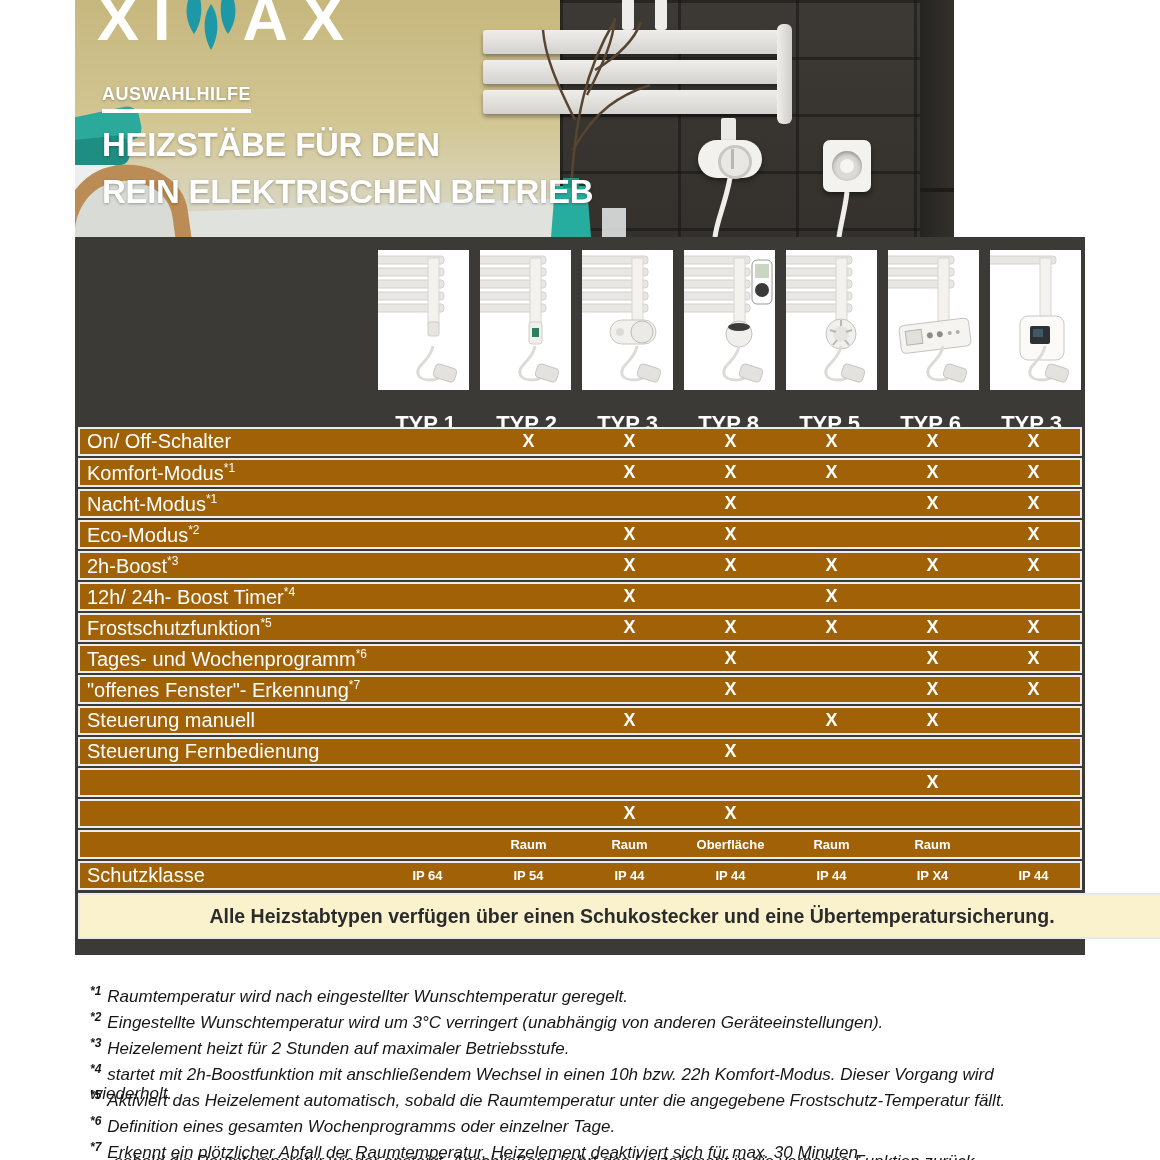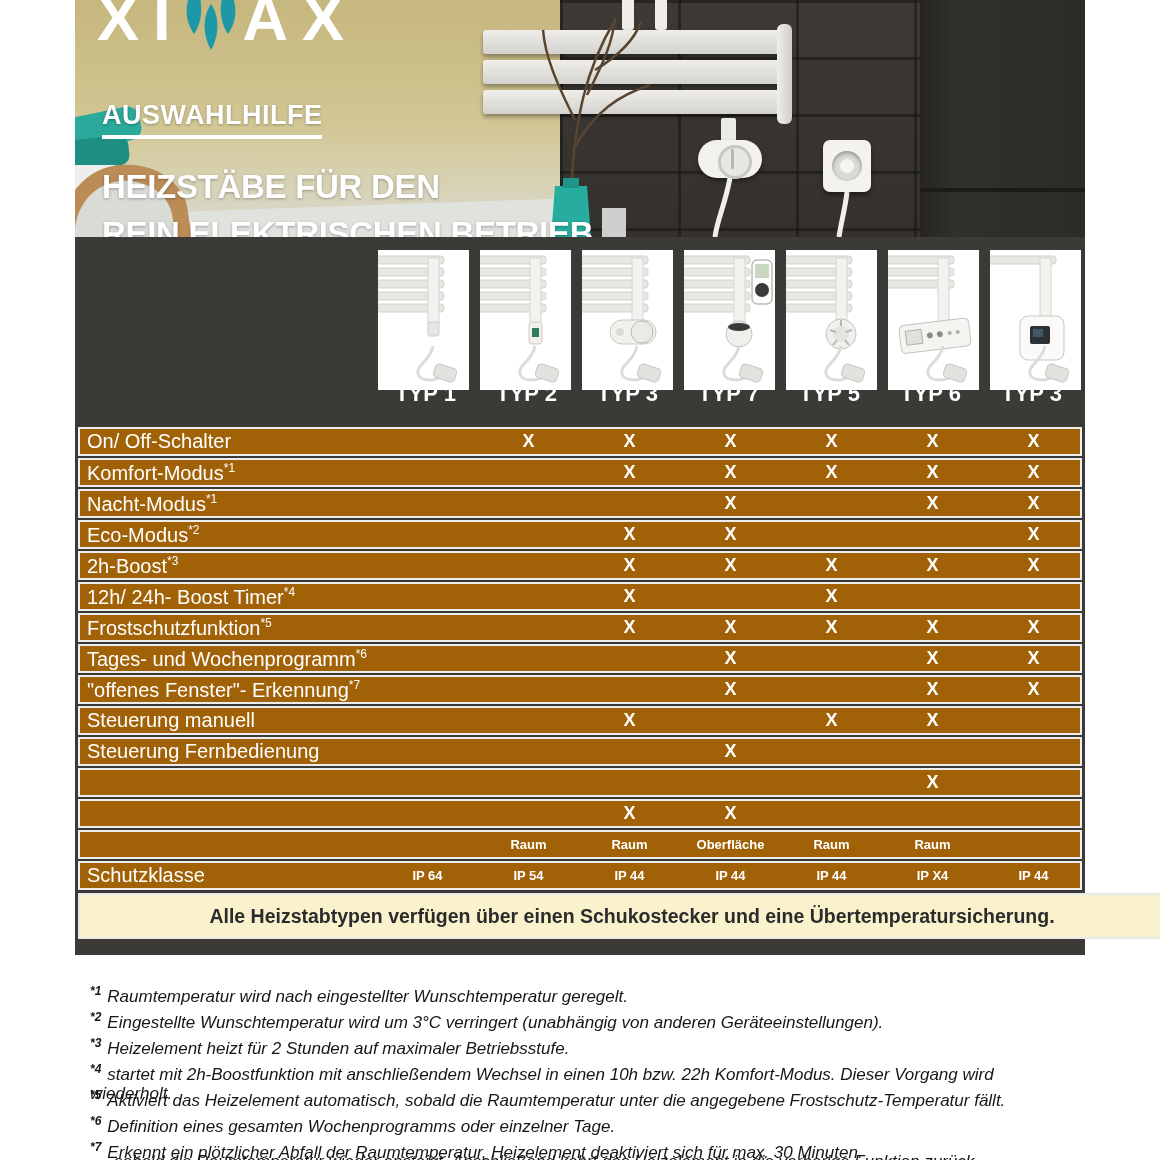--- a/index.html
+++ b/index.html
@@ -1,21 +1,21 @@
 <!DOCTYPE html>
 <html><head>
 <meta charset="utf-8">
 <style>
   html,body{margin:0;padding:0;}
   body{
     width:1160px;height:1160px;position:relative;overflow:hidden;
     background:#ffffff;font-family:"Liberation Sans",sans-serif;
   }
   
-  .banner{position:absolute;left:75px;top:0;width:1010px;height:237px;overflow:hidden;background:#cfc190;}
+  .banner{position:absolute;left:75px;top:0;width:879px;height:237px;overflow:hidden;background:#cfc190;}
   .wall-left{position:absolute;left:0;top:0;width:500px;height:237px;
     background:linear-gradient(180deg,#c6b77e 0%,#d2c693 52%,#d7d0ae 72%,#d9dad2 100%);}
   .counter{position:absolute;left:70px;top:204px;width:520px;height:40px;background:#e0e2de;transform:skewY(-2deg);}
   .chair{position:absolute;left:-18px;top:165px;width:130px;height:90px;background:#bb8c55;border-radius:50% 50% 0 0/80% 60% 0 0;transform:rotate(-8deg);}
   .chair-in{position:absolute;left:14px;top:16px;width:100px;height:70px;background:#d9dbd7;border-radius:50% 50% 0 0/80% 60% 0 0;}
   .towel1{position:absolute;left:-12px;top:112px;width:78px;height:34px;background:#2ba99a;border-radius:12px;transform:rotate(-12deg);}
   .towel2{position:absolute;left:-16px;top:138px;width:70px;height:30px;background:#1e8d82;border-radius:10px;transform:rotate(-6deg);}
   .towel3{position:absolute;left:-14px;top:165px;width:60px;height:60px;background:#ecefee;border-radius:8px;}
   .tiles{position:absolute;left:485px;top:0;width:360px;height:237px;background:
     repeating-linear-gradient(90deg,rgba(22,20,18,.55) 0 3px,transparent 3px 118px),
@@ -31,28 +31,28 @@
   .valve{position:absolute;left:623px;top:140px;width:64px;height:38px;background:#f2f1ee;border-radius:19px;box-shadow:0 3px 5px rgba(0,0,0,.4);}
   .valve-dial{position:absolute;left:20px;top:5px;width:28px;height:28px;border:3px solid #c9c7c3;border-radius:50%;background:#e9e7e4;}
   .valve-slot{position:absolute;left:33px;top:9px;width:3px;height:20px;background:#b9b7b3;}
   .socket{position:absolute;left:748px;top:140px;width:48px;height:52px;background:#f3f2ef;border-radius:7px;box-shadow:0 3px 5px rgba(0,0,0,.45);}
   .socket-hole{position:absolute;left:9px;top:11px;width:30px;height:30px;border-radius:50%;background:#dcdad6;box-shadow:inset 0 2px 4px rgba(0,0,0,.35);}
   .socket-plug{position:absolute;left:17px;top:19px;width:14px;height:14px;border-radius:50%;background:#f6f5f3;}
   .banner-svg{position:absolute;left:0;top:0;width:1010px;height:237px;}
   .logo{position:absolute;left:22px;top:-18px;color:#fff;font-size:63px;font-weight:bold;letter-spacing:14px;display:flex;align-items:flex-start;}
   .logo svg{margin:4px 2px 0 -4px;}
   .banner-text{position:absolute;left:27px;top:84px;color:#fff;}
-  .kicker{display:inline-block;font-size:27px;font-weight:bold;letter-spacing:.5px;
-    border-bottom:4px solid #fff;padding-bottom:4px;text-shadow:0 1px 3px rgba(0,0,0,.3);margin-top:16px;}
-  .headline{margin-top:24px;font-size:33px;font-weight:bold;line-height:47px;letter-spacing:-.3px;text-shadow:0 1px 3px rgba(0,0,0,.3);}
+  .kicker{display:inline-block;font-size:18px;font-weight:bold;letter-spacing:.5px;
+    border-bottom:4px solid #fff;padding-bottom:4px;text-shadow:0 1px 3px rgba(0,0,0,.3);}
+  .headline{margin-top:8px;font-size:33px;font-weight:bold;line-height:47px;letter-spacing:-.3px;text-shadow:0 1px 3px rgba(0,0,0,.3);}
   
   .panel{position:absolute;left:75px;top:237px;width:1010px;height:718px;background:#3b3a37;}
   .products{position:absolute;left:303px;top:13px;display:flex;gap:11px;}
   .product-box{width:91px;height:140px;background:#fff;overflow:hidden;}
-  .col-headers{position:absolute;left:300px;top:144px;width:707px;display:grid;grid-template-columns:repeat(7,101px);}
+  .col-headers{position:absolute;left:300px;top:174px;width:707px;display:grid;grid-template-columns:repeat(7,101px);}
   .col-h{text-align:center;color:#fff;font-weight:bold;font-size:22px;}
   .rows{position:absolute;left:3px;top:190px;width:1004px;}
   .trow{display:grid;grid-template-columns:297px repeat(7,101px);height:29px;box-sizing:border-box;
     background:#a16207;border:2px solid #ededed;margin-bottom:2px;align-items:center;}
   .tlabel{color:#fff;font-size:20px;padding-left:7px;white-space:nowrap;}
   .tlabel sup{font-size:12px;}
   .tcell{color:#fff;text-align:center;font-weight:bold;font-size:18px;}
   .bold-vals .tcell{font-size:13px;}
   .note{position:absolute;left:3px;top:656px;width:1108px;height:46px;box-sizing:border-box;
     background:#faf2cd;border:2px solid #e9e9e9;display:flex;align-items:center;justify-content:center;
@@ -217,21 +217,21 @@
           <rect x="40" y="76" width="20" height="18" rx="2" fill="#2e3133"></rect>
           <rect x="43" y="79" width="10" height="8" fill="#3d5a66"></rect>
           <path d="M55,96 C52,112 38,114 40,124 C42,132 62,132 64,124" fill="none" stroke="#dddbd8" stroke-width="3"></path>
 <rect x="56" y="116" width="22" height="14" rx="4" fill="#e4e2df" stroke="#c9c7c4" transform="rotate(18 67 123)"></rect>
         </svg></div>
     </div>
   <div class="col-headers">
       <div class="col-h">TYP 1</div>
       <div class="col-h">TYP 2</div>
       <div class="col-h">TYP 3</div>
-      <div class="col-h">TYP 7</div>
+      <div class="col-h">TYP 8</div>
       <div class="col-h">TYP 5</div>
       <div class="col-h">TYP 6</div>
       <div class="col-h">TYP 3</div>
     </div>
   <div class="rows">
       <div class="trow">
         <div class="tlabel">On/ Off-Schalter</div>
         <div class="tcell"></div>
         <div class="tcell">X</div>
         <div class="tcell">X</div>

